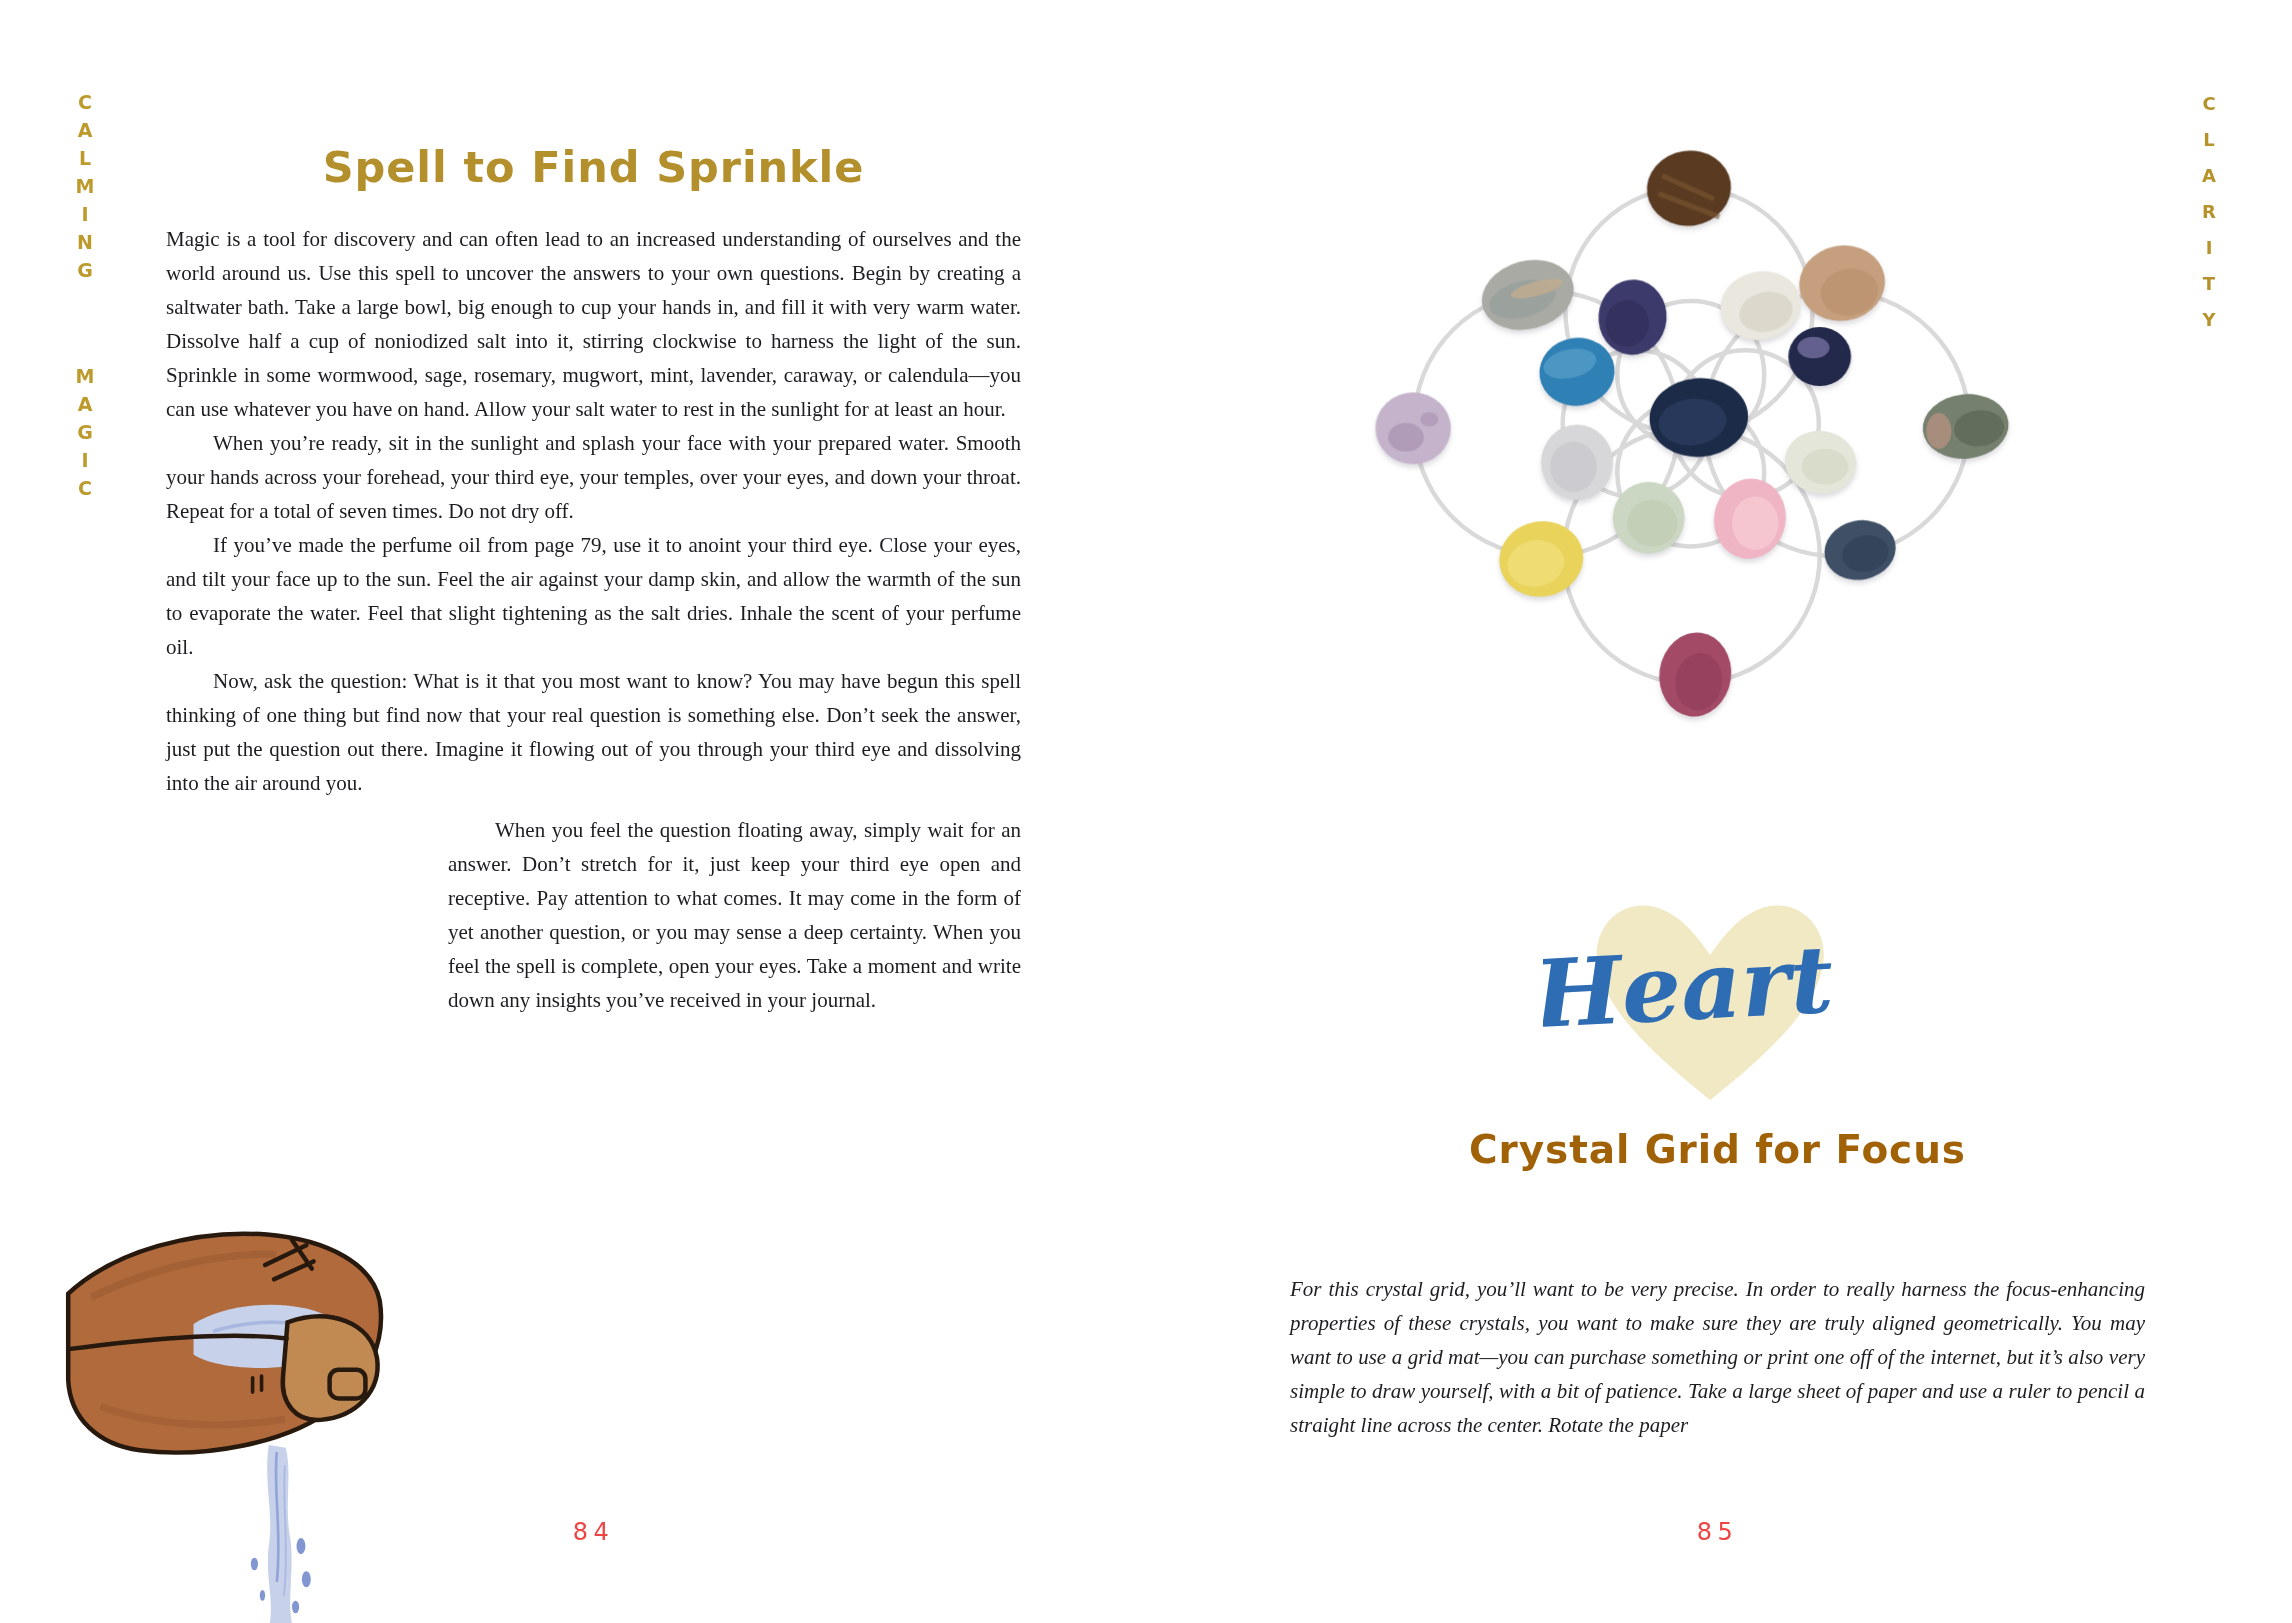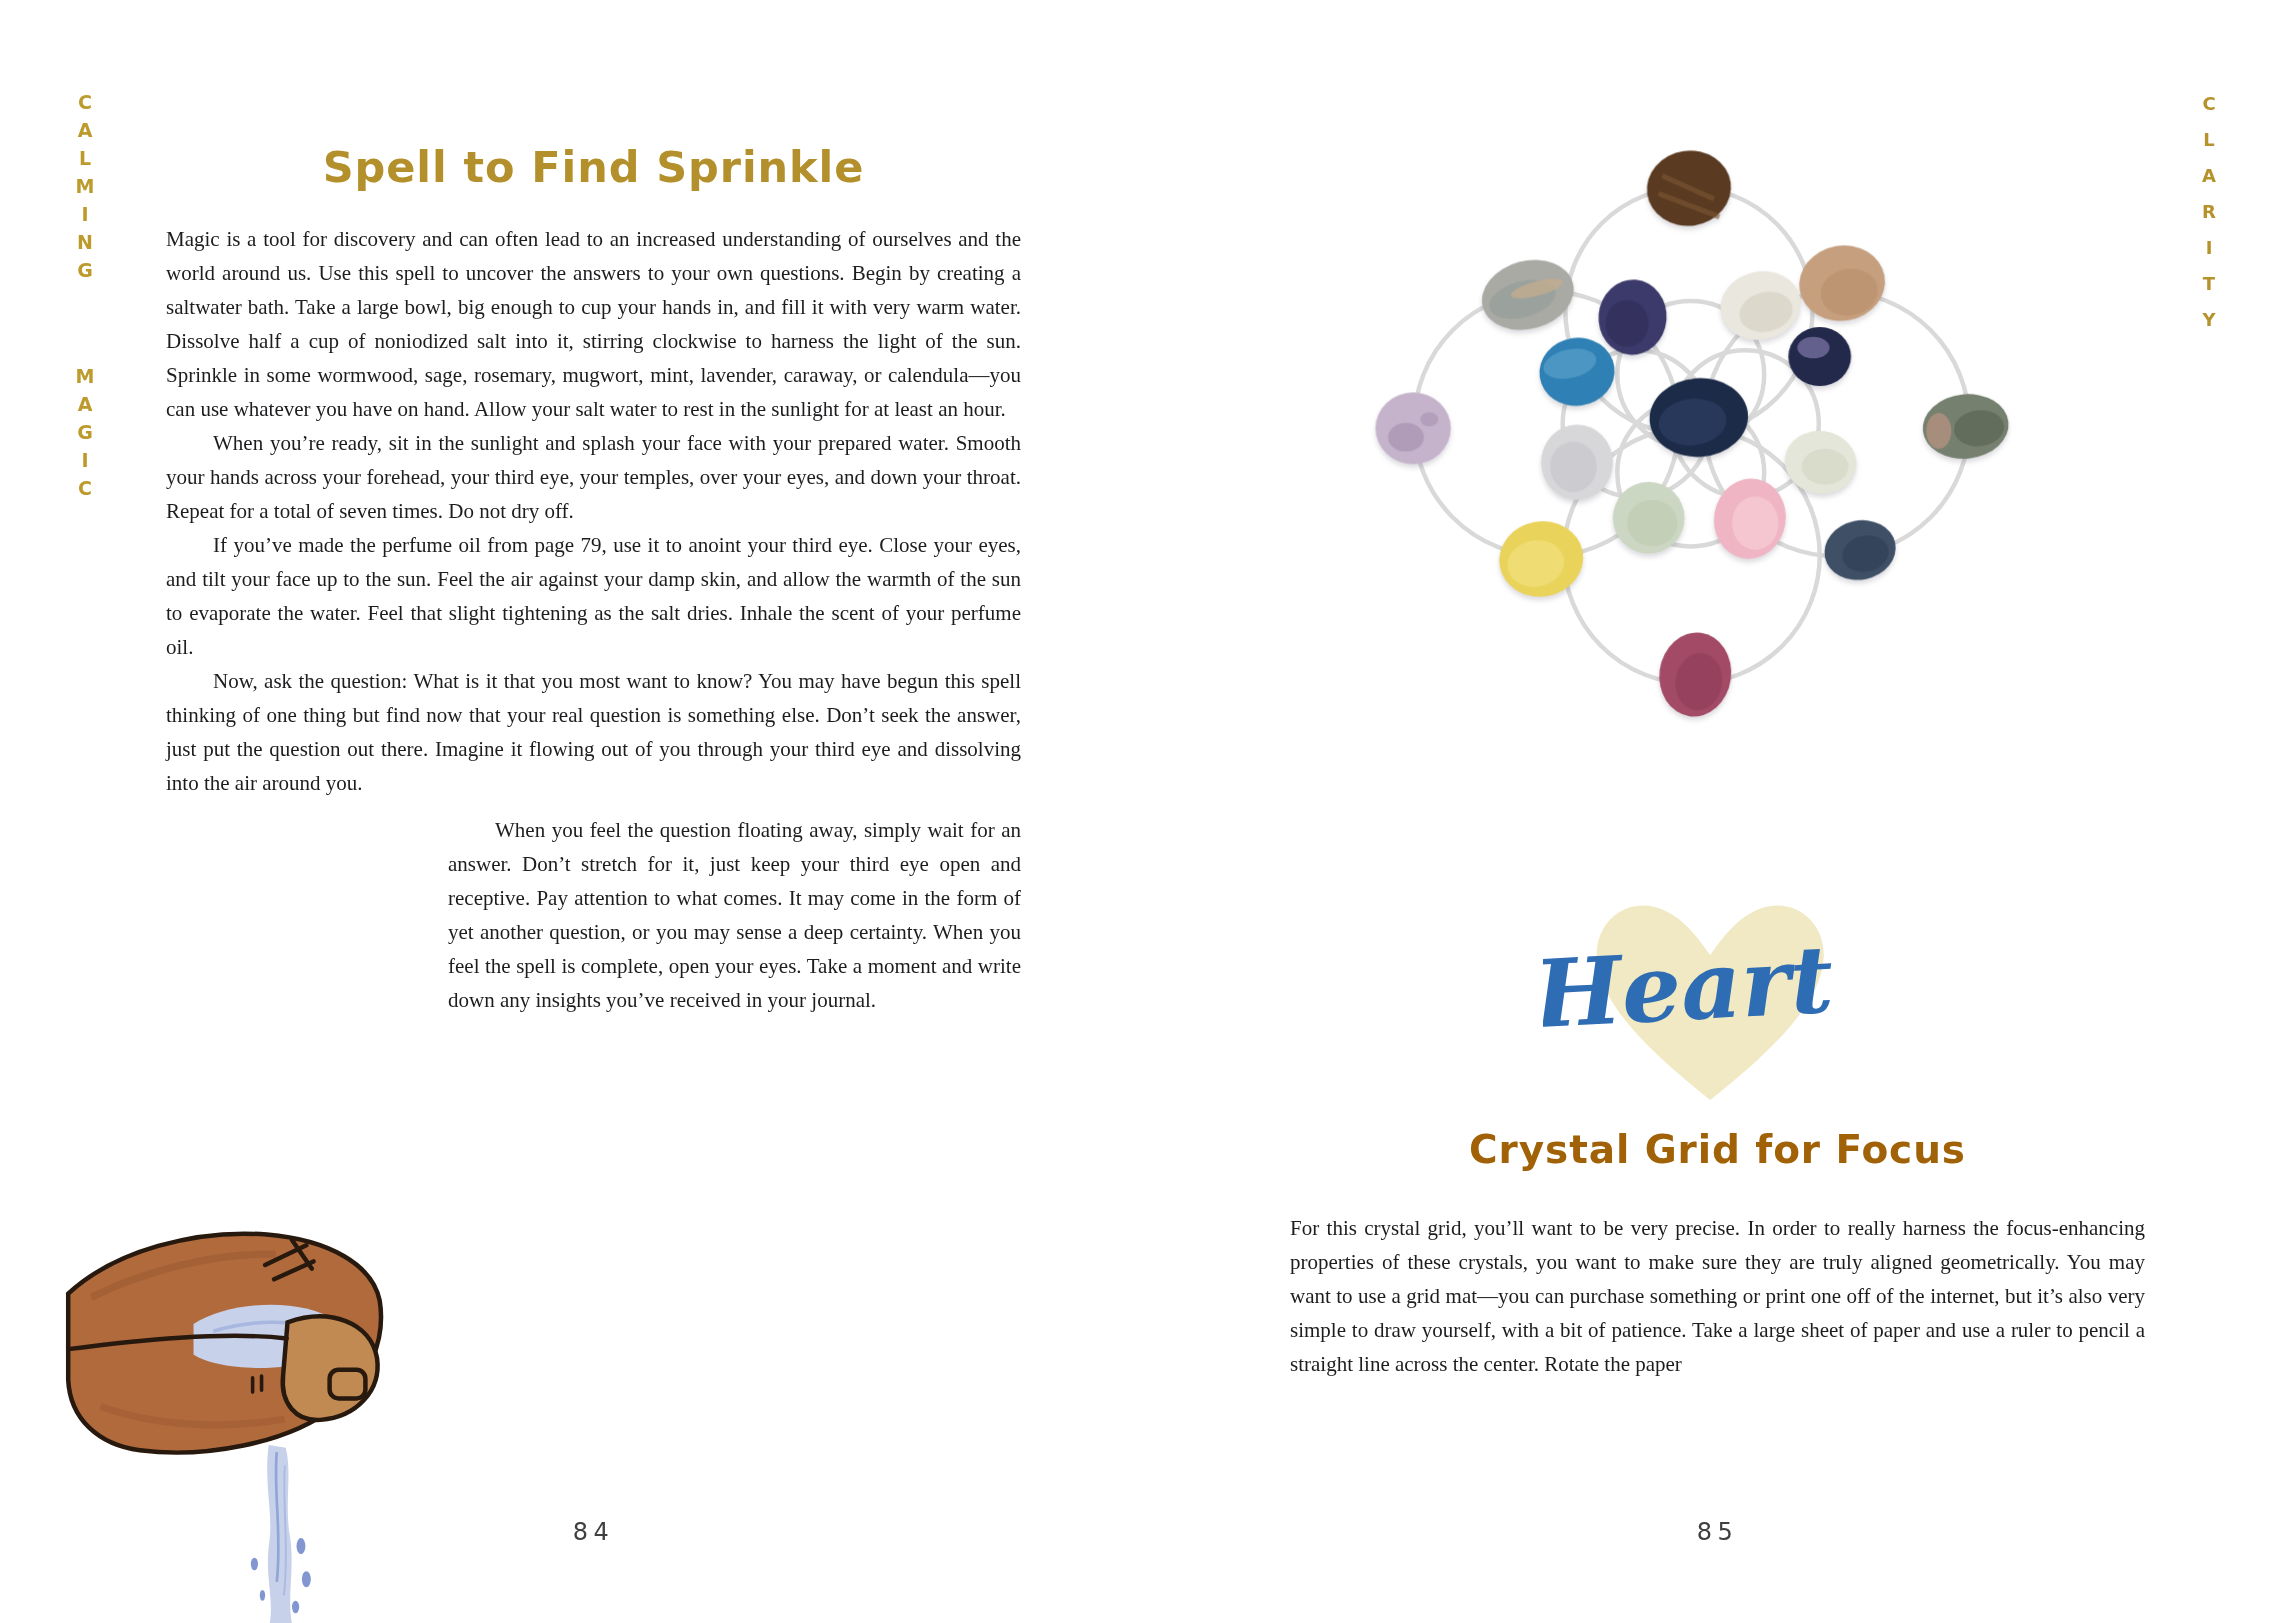--- a/index.html
+++ b/index.html
@@ -27,33 +27,33 @@
   }
   p.body{
     margin:0;font-size:21px;line-height:34px;text-align:justify;
     color:#1d1d20;
   }
   p.body.indent{text-indent:47px;}
   p.body.wrapped{margin-left:282px;margin-top:12.5px;}
   .page-num{
     position:absolute;top:1518px;width:855px;text-align:center;
     font-family:"DejaVu Sans", sans-serif;font-size:24px;
-    letter-spacing:5.4px;color:#404040;
+    letter-spacing:5.4px;color:#ef4444;
   }
   .page-num.pleft{left:166px;}
   .page-num.pright{left:1290px;}
   
   #crystal-grid-svg{position:absolute;left:1361px;top:113px;width:681px;height:806px;}
   #heart-svg{position:absolute;left:1543px;top:885px;width:304px;height:226px;}
   h2.section-heading{
     position:absolute;left:1290px;top:1127px;width:855px;margin:0;
     text-align:center;font-family:"DejaVu Sans", sans-serif;font-weight:bold;
     font-size:39px;letter-spacing:0.9px;color:#a16207;
   }
-  .right-body{position:absolute;left:1290px;top:1211px;width:855px;}
+  .right-body{position:absolute;left:1290px;top:1272px;width:855px;font-style:italic;}
   
   #hands-svg{position:absolute;left:61px;top:1188px;width:351px;height:436px;}
   .stones{filter:drop-shadow(0 4px 3px rgba(60,60,85,.18));}
   .gridlines{fill:none;stroke:#d9d9d9;stroke-width:5;}
   .heart-script{
     font-family:"DejaVu Serif", serif;font-style:italic;font-weight:bold;
     font-size:104px;
   }
 </style>
 </head>

